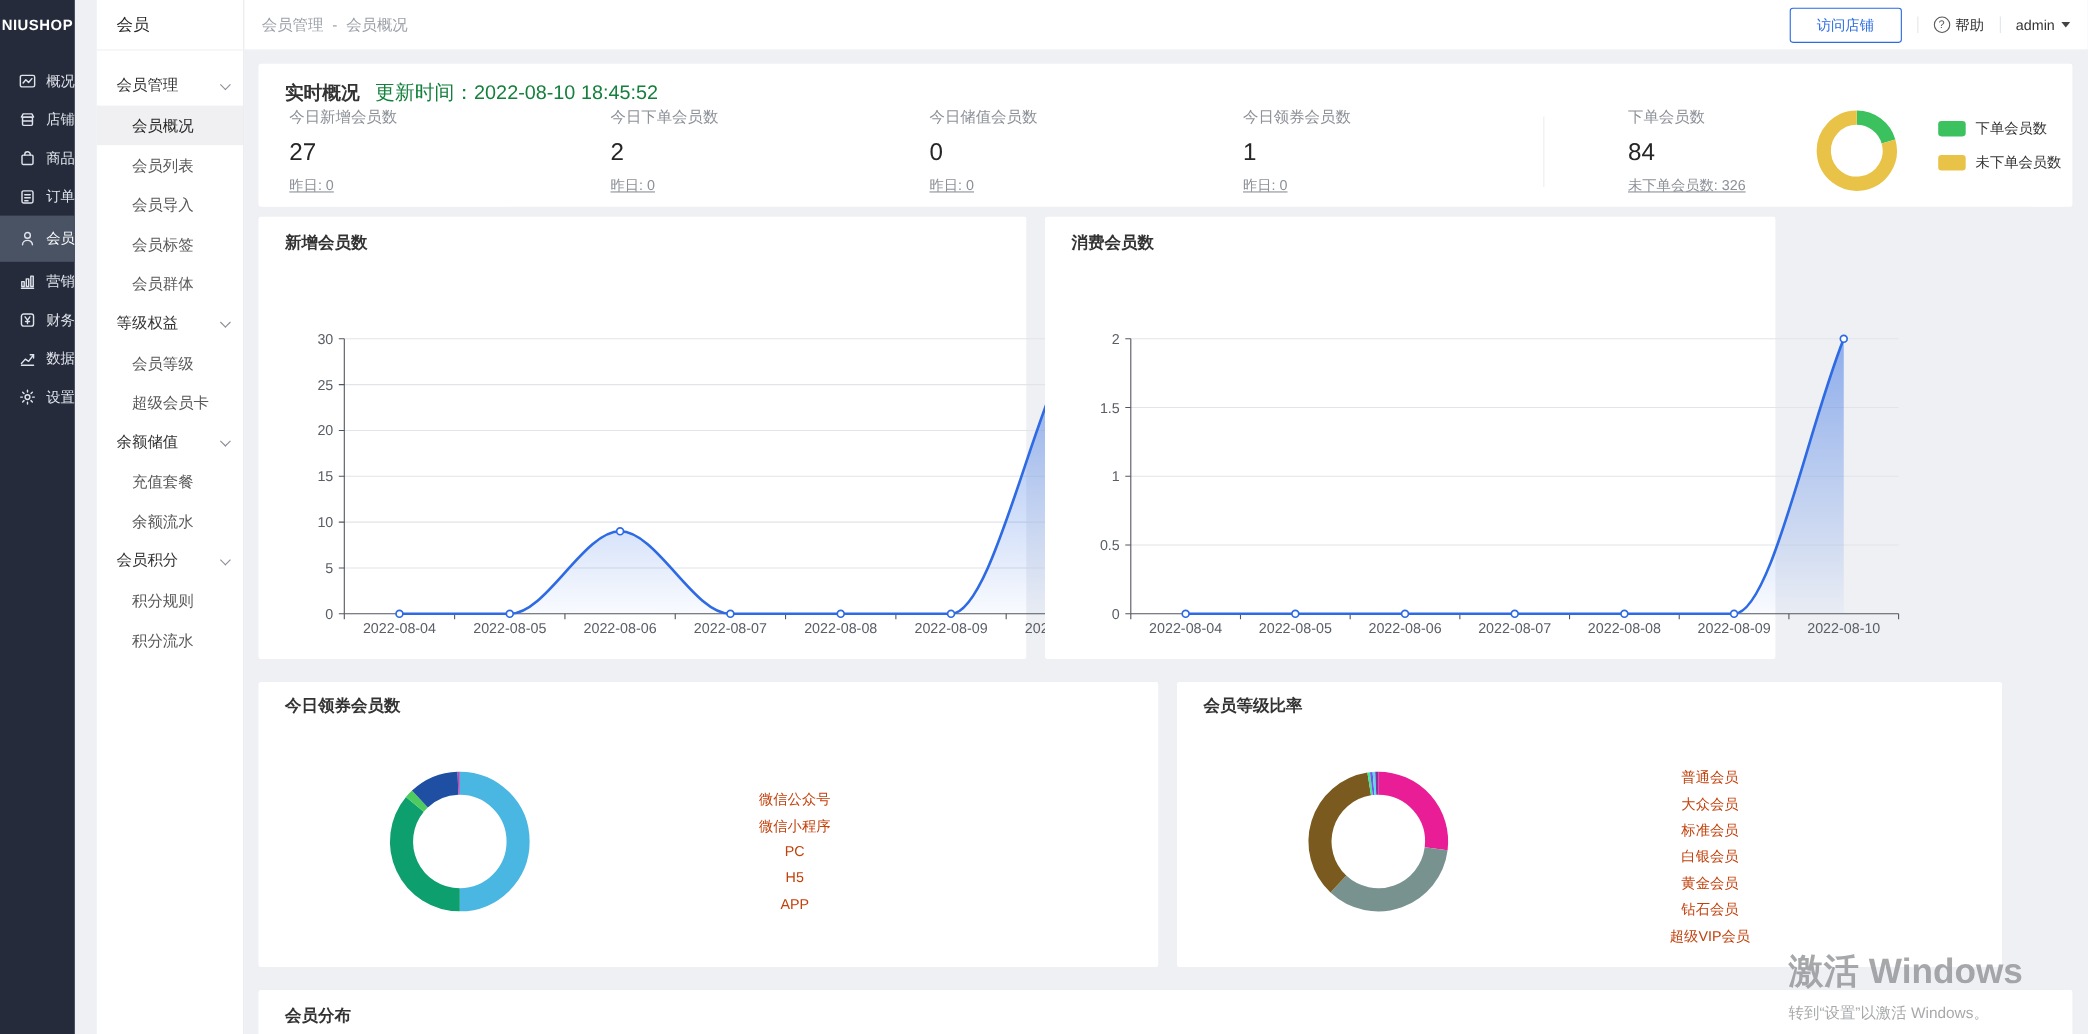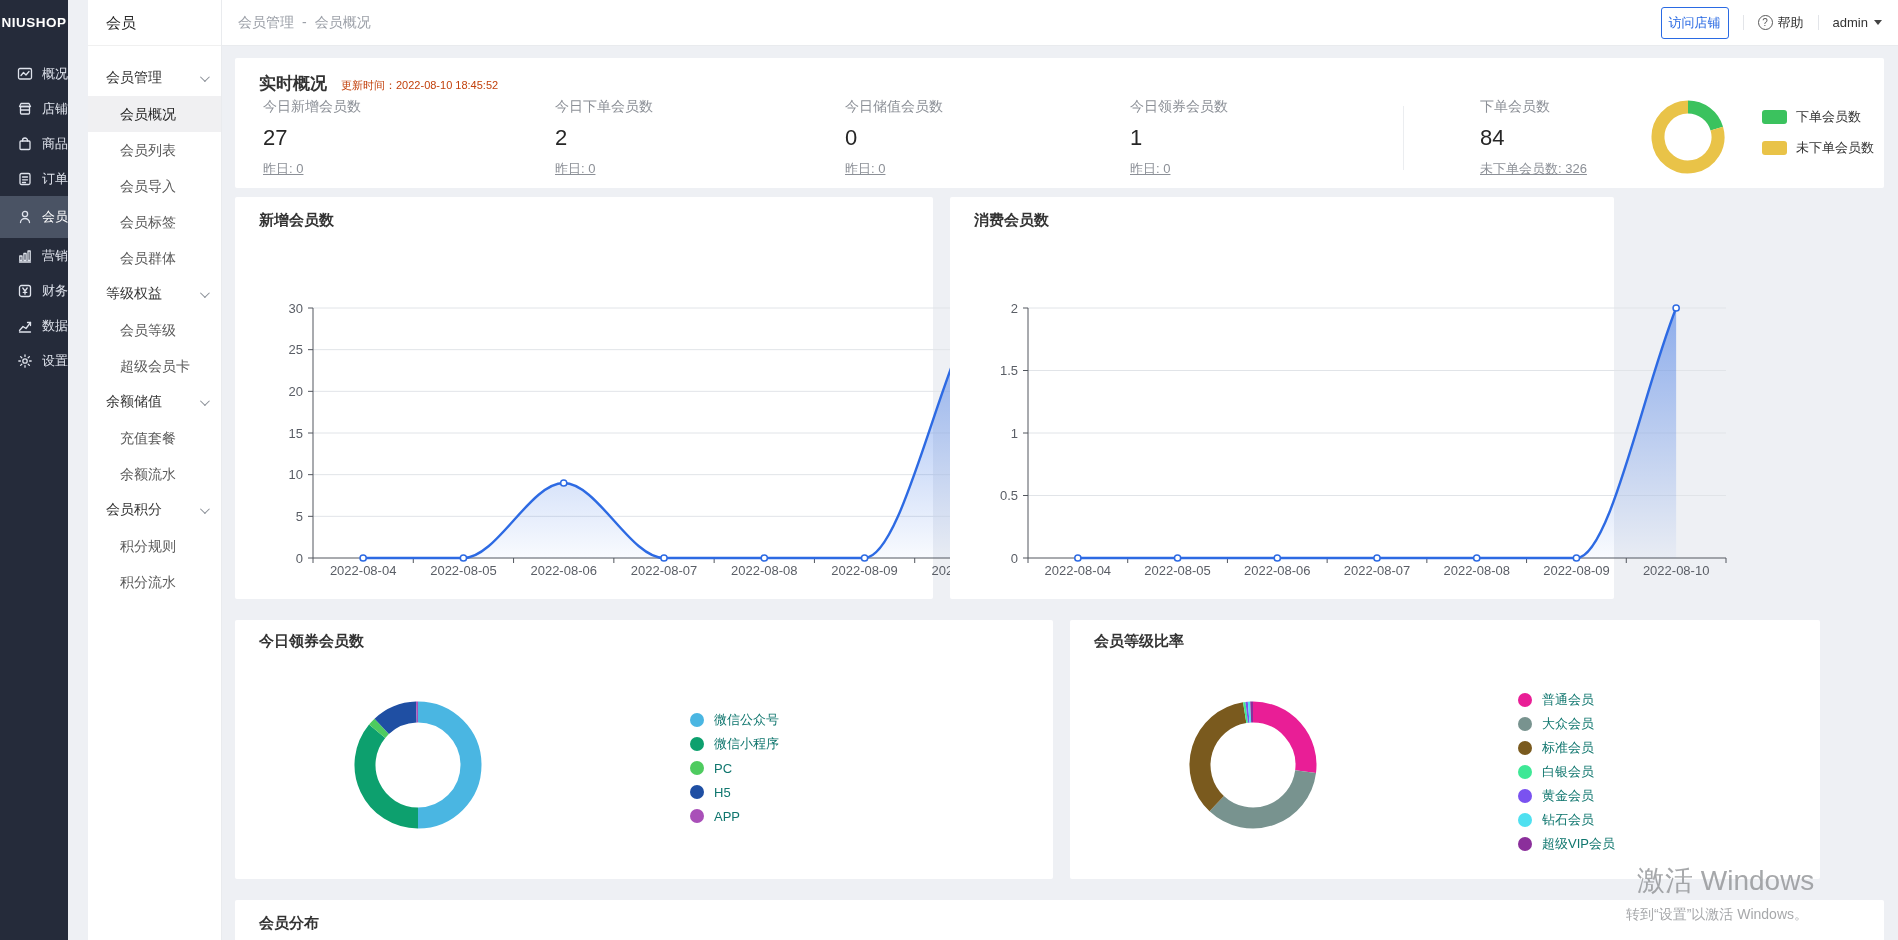--- a/index.html
+++ b/index.html
@@ -32,41 +32,41 @@
              transform:rotate(45deg) translateY(-2px); }
   .sub-item { height:36px; line-height:36px; padding-left:32px; font-size:14px; color:#595959; cursor:pointer; }
   .sub-item.active { background:#f0f0f2; color:#262626; }
 
   
   .header { position:absolute; left:222px; right:0; top:0; height:46px; background:#fff;
             border-bottom:1px solid #e9ebee; display:flex; align-items:center; z-index:10; }
   .breadcrumb { margin-left:16px; font-size:14px; color:#9ca0a8; display:flex; gap:8px; }
   .header-right { margin-left:auto; margin-right:16px; display:flex; align-items:center; gap:14px; }
   .visit-btn { border:1px solid #2a6ae3; color:#2a6ae3; background:#fff; font-size:13px;
-               padding:6px 7px; border-radius:3px; cursor:pointer;
+               padding:6px 24px; border-radius:3px; cursor:pointer;
                font-family:"Liberation Sans","DejaVu Sans",sans-serif; }
   .vdiv { width:1px; height:15px; background:#e3e5e9; }
   .help { display:flex; align-items:center; gap:5px; font-size:13px; color:#333; cursor:pointer; }
   .qmark { width:15px; height:15px; border:1.2px solid #595959; border-radius:50%; font-size:10px;
            display:inline-flex; align-items:center; justify-content:center; color:#595959; }
   .user { display:flex; align-items:center; gap:6px; font-size:13px; color:#333; cursor:pointer; }
   .caret { width:0; height:0; border-left:4.5px solid transparent; border-right:4.5px solid transparent;
            border-top:5.5px solid #444; }
 
   
   .content { position:absolute; left:222px; top:46px; right:0; bottom:0; background:#eef0f4;
              padding:12px 14px 0 13px; overflow:hidden; }
   .card { background:#fff; border-radius:2px; position:relative; }
   .card-title { font-size:15px; font-weight:700; color:#333; }
 
   
   .overview { height:130px; margin-bottom:9px; }
   .ov-titlebar { position:absolute; left:24px; top:14px; display:flex; align-items:baseline; gap:14px; }
   .ov-titlebar .card-title { font-size:17px; }
-  .update { font-size:11px; color:#c2410c; }
+  .update { font-size:18px; color:#15803d; }
   .stat { position:absolute; top:40px; }
   .stat-label { font-size:14px; color:#8c9097; }
   .stat-value { font-size:22px; font-weight:500; color:#262626; margin-top:6px; line-height:32px; }
   .stat-sub { font-size:13px; color:#8c9097; margin-top:6px;text-decoration:underline; }
   .stat-div { position:absolute; left:1168px; top:48px; height:64px; width:1px; background:#ebedf0; }
   .ov-donut { position:absolute; left:1416px; top:42px; }
   .ov-legend { position:absolute; left:1527px; top:50px; display:flex; flex-direction:column; gap:13px; }
   .ov-legend-item { display:flex; align-items:center; gap:9px; font-size:13px; color:#333; cursor:pointer; }
   .swatch-rect { width:25px; height:14px; border-radius:3px; display:inline-block; }
 
@@ -75,34 +75,34 @@
   .chart-card { height:402px; }
   .chart-card.left { width:698px; } .chart-card.right { width:664px; }
   .chart-card .card-title { position:absolute; left:24px; top:14px; }
   .chart-card svg { position:absolute; left:0; top:56px; }
 
   .donut-card { height:259px; }
   .donut-card.left { width:818px; } .donut-card.right { width:750px; }
   .donut-card .card-title { position:absolute; left:24px; top:12px; }
   .donut-svg { position:absolute; left:108px; top:70px; }
   .pie-legend { position:absolute; list-style:none; }
-  .pie-legend li { height:24px; display:flex; align-items:center; gap:10px; font-size:13px; color:#0f766e; cursor:pointer; }
+  .pie-legend li { height:24px; display:flex; align-items:center; gap:10px; font-size:13px; color:#c2410c; cursor:pointer;flex-direction:column; }
   .dot { width:14px; height:14px; border-radius:50%; display:inline-block; }
   #legend-channel { left:455px; top:88px; }
   #legend-level   { left:448px; top:68px; }
 
   .dist-card { height:200px; }
   .dist-card .card-title { position:absolute; left:24px; top:14px; }
 
   svg text { font-family:"Liberation Sans","DejaVu Sans",sans-serif; font-size:13px; fill:#5a5e66; }
 
   
   .watermark { position:absolute; left:1626px; top:862px; z-index:50; color:#8e9093; opacity:.78;
                pointer-events:none; }
-  .wm1 { font-size:28px; font-weight:400;margin-left:11px; }
+  .wm1 { font-size:32px; font-weight:700; }
   .wm2 { font-size:14px; margin-top:6px; }
 </style>
 </head>
 <body>
 
 <div class="app">
 
   <aside class="rail">
     <div class="rail-logo">NIUSHOP</div>
     <nav class="rail-nav">

